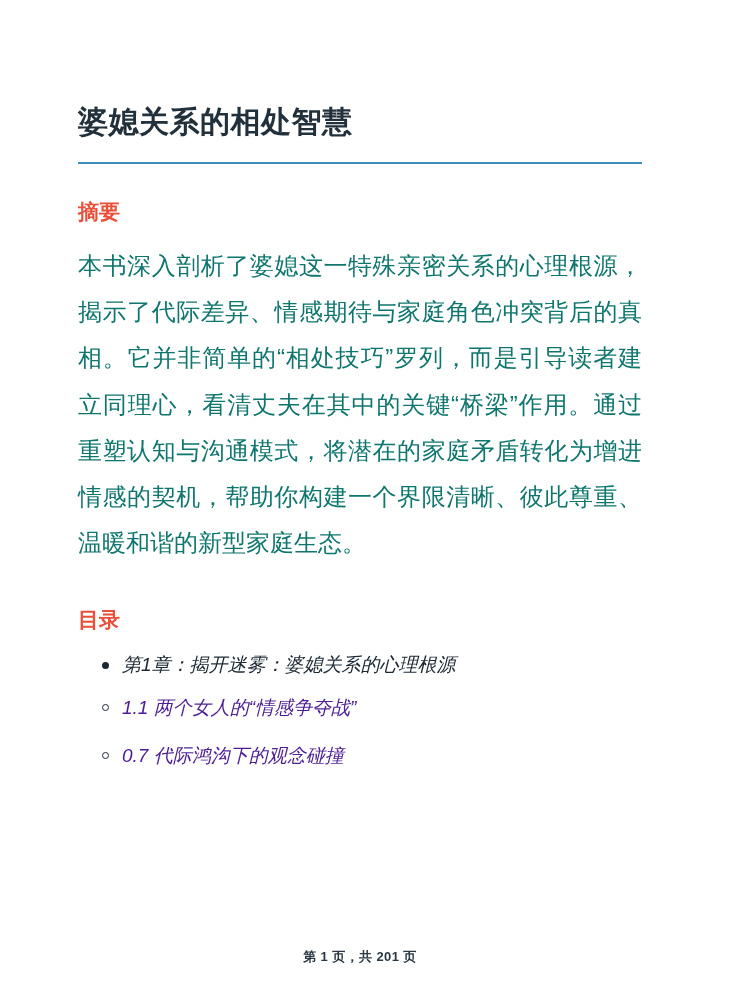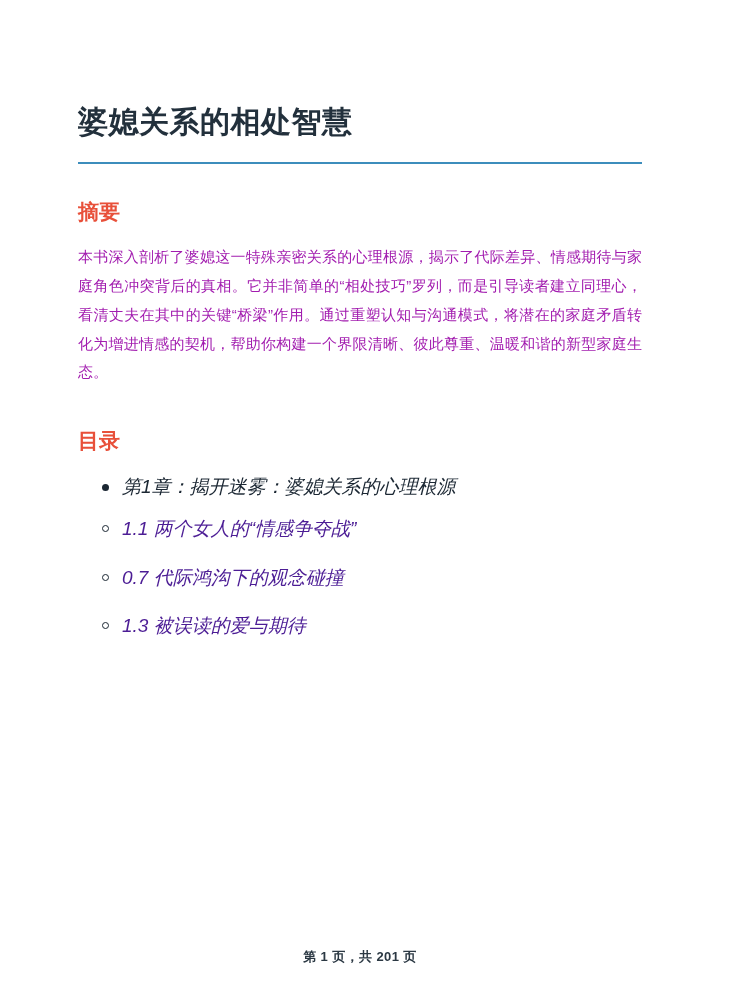--- a/index.html
+++ b/index.html
@@ -36,23 +36,23 @@
     margin: 0 0 34px 0;
   }
   .section-heading {
     font-size: 21px;
     font-weight: bold;
     color: #e8503a;
     margin: 0 0 18px 0;
     line-height: 1.3;
   }
   .abstract-text {
-    font-size: 15px;
+    font-size: 24px;
     line-height: 1.92;
-    color: #a21caf;
+    color: #0f766e;
     text-align: justify;
     text-justify: inter-ideograph;
     margin: 16px 0 40px 0;
   }
   .toc {
     margin: 0;
     padding: 0;
     list-style: none;
     font-style: italic;
   }
@@ -132,24 +132,20 @@
       </div>
       <ul class="toc-l2-list">
         <li class="toc-l2">
           <span class="bullet-hollow"></span>
           <span>1.1 两个女人的“情感争夺战”</span>
         </li>
         <li class="toc-l2">
           <span class="bullet-hollow"></span>
           <span>0.7 代际鸿沟下的观念碰撞</span>
         </li>
-        <li class="toc-l2">
-          <span class="bullet-hollow"></span>
-          <span>1.3 被误读的爱与期待</span>
-        </li>
       </ul>
     </li>
 
   </ul>
 
   <div class="page-footer">第 1 页，共 201 页</div>
 
 </div>
 
 </body></html>

